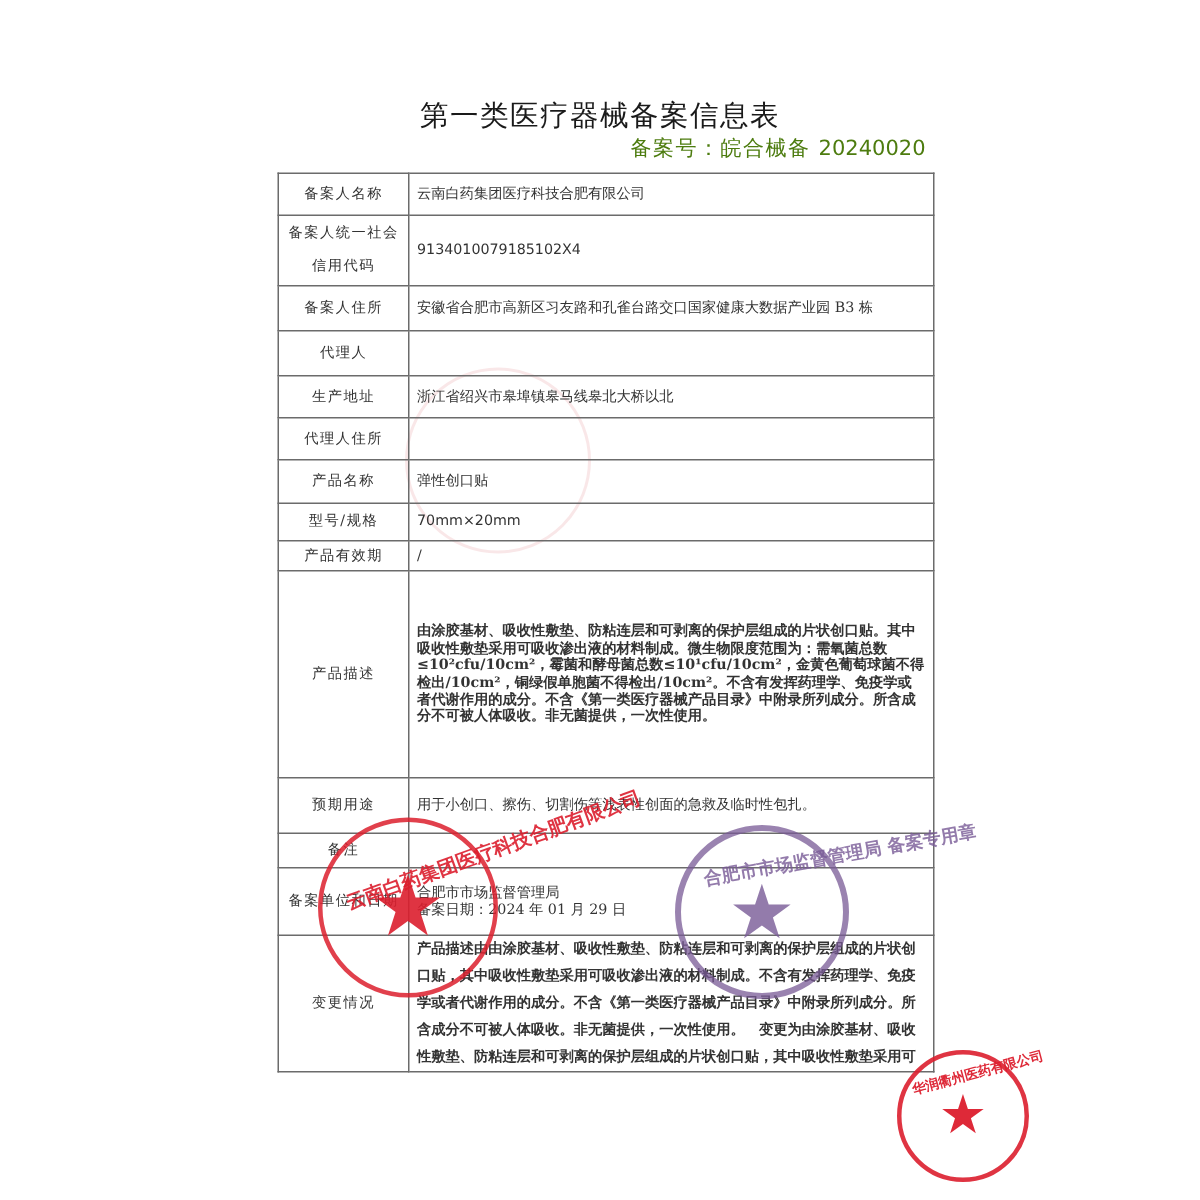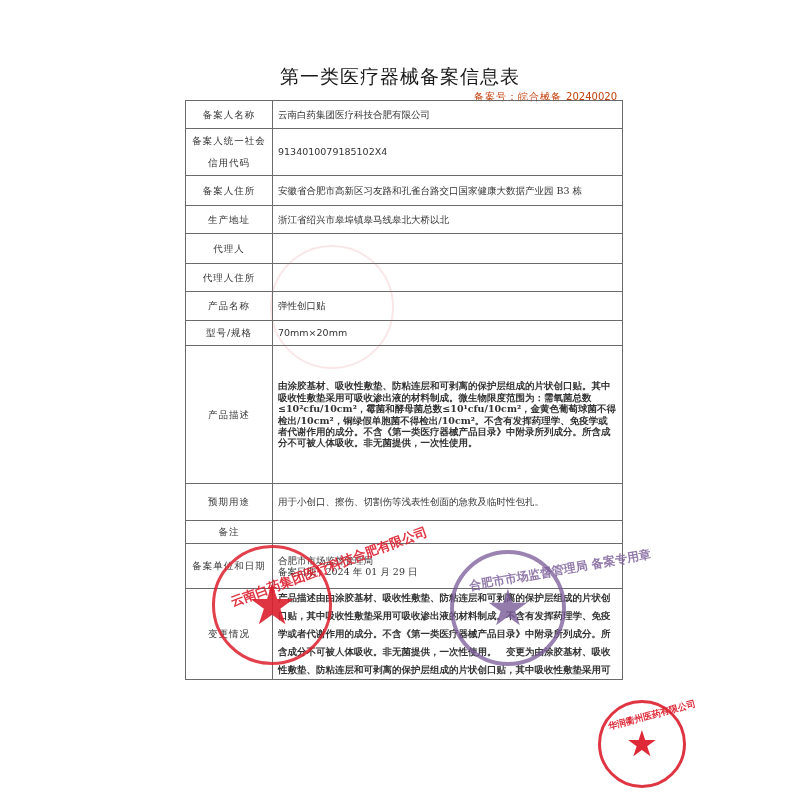--- a/index.html
+++ b/index.html
@@ -8,25 +8,25 @@
     background: #ffffff;
     font-family: "DejaVu Serif", "Liberation Serif", serif;
     color: #2a2a2a;
   }
   .title {
     position: absolute; left: 0; width: 800px; top: 64px;
     text-align: center; font-size: 19px; color: #1a1a1a; letter-spacing: 1px;
   }
   .record-no {
     position: absolute; right: 183px; top: 90px;
-    font-size: 10px; color: #c2410c; letter-spacing: 1px;
+    font-size: 14px; color: #4d7c0f; letter-spacing: 1px;
   }
   .record-no .num { font-family: "DejaVu Sans", sans-serif; letter-spacing: 0; }
   table.form {
-    position: absolute; left: 185px; top: 100px; width: 438px;
+    position: absolute; left: 185px; top: 115px; width: 438px;
     border-collapse: collapse; table-layout: fixed; border-radius: 29px;
   }
   table.form td {
     border: 1px solid #6b6b6b; font-size: 9.5px; line-height: 1.2;
     color: #333; vertical-align: middle; padding: 0 5px;
   }
   td.label { width: 76px; text-align: center; letter-spacing: 1px; padding: 0 2px; }
   td.value { text-align: left; }
   td.multi { line-height: 22px; padding-top: 1px; padding-bottom: 1px; font-weight: bold; }
   .sans { font-family: "DejaVu Sans", sans-serif; font-size: 9px; }
@@ -79,39 +79,43 @@
     <td class="value">云南白药集团医疗科技合肥有限公司</td>
   </tr>
   <tr style="height:47px">
     <td class="label" style="line-height:22px">备案人统一社会信用代码</td>
     <td class="value sans">9134010079185102X4</td>
   </tr>
   <tr style="height:30px">
     <td class="label">备案人住所</td>
     <td class="value">安徽省合肥市高新区习友路和孔雀台路交口国家健康大数据产业园 B3 栋</td>
   </tr>
+  <tr style="height:30px">
+    <td class="label">代理人</td>
+    <td class="value"></td>
+  </tr>
   <tr style="height:28px">
     <td class="label">生产地址</td>
     <td class="value">浙江省绍兴市皋埠镇皋马线皋北大桥以北</td>
-  </tr>
-  <tr style="height:30px">
-    <td class="label">代理人</td>
-    <td class="value"></td>
   </tr>
   <tr style="height:28px">
     <td class="label">代理人住所</td>
     <td class="value"></td>
   </tr>
   <tr style="height:29px">
     <td class="label">产品名称</td>
     <td class="value">弹性创口贴</td>
   </tr>
   <tr style="height:25px">
     <td class="label">型号/规格</td>
     <td class="value sans">70mm×20mm</td>
+  </tr>
+  <tr style="height:20px">
+    <td class="label">产品有效期</td>
+    <td class="value">/</td>
   </tr>
   <tr style="height:138px">
     <td class="label">产品描述</td>
     <td class="value multi">由涂胶基材、吸收性敷垫、防粘连层和可剥离的保护层组成的片状创口贴。其中吸收性敷垫采用可吸收渗出液的材料制成。微生物限度范围为：需氧菌总数≤10²cfu/10cm²，霉菌和酵母菌总数≤10¹cfu/10cm²，金黄色葡萄球菌不得检出/10cm²，铜绿假单胞菌不得检出/10cm²。不含有发挥药理学、免疫学或者代谢作用的成分。不含《第一类医疗器械产品目录》中附录所列成分。所含成分不可被人体吸收。非无菌提供，一次性使用。</td>
   </tr>
   <tr style="height:37px">
     <td class="label">预期用途</td>
     <td class="value">用于小创口、擦伤、切割伤等浅表性创面的急救及临时性包扎。</td>
   </tr>
   <tr style="height:23px">

